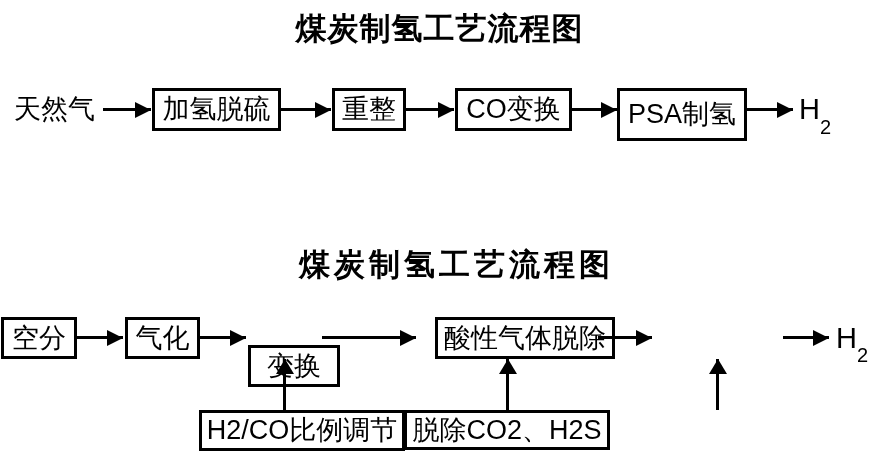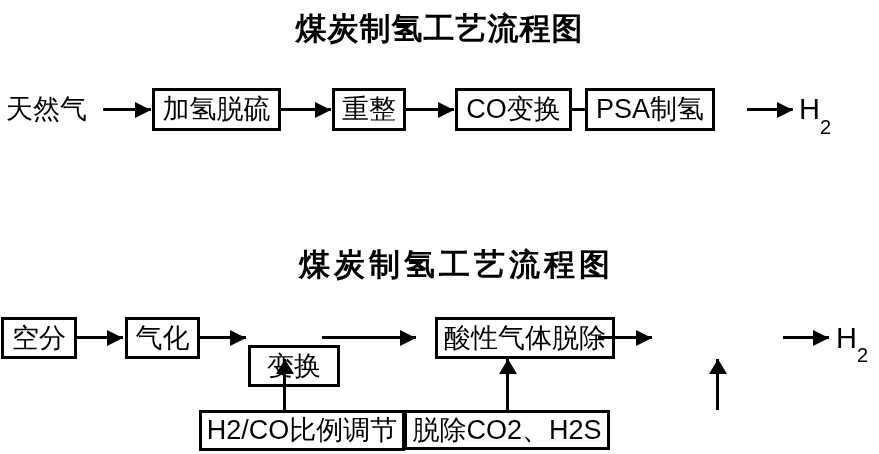--- a/index.html
+++ b/index.html
@@ -103,37 +103,37 @@
     border-right: 9px solid transparent;
   }
 </style>
 </head>
 <body>
 
 <div class="canvas">
 
   <div class="title title-1">煤炭制氢工艺流程图</div>
 
-  <div class="flow-label" style="left:6px; top:88px; height:43px;">天然气</div>
+  <div class="flow-label" style="left:14px; top:88px; height:43px;">天然气</div>
 
   <div class="harrow" style="left:103px; top:108px; width:48px;"></div>
 
   <div class="box" style="left:152px; top:88px; width:129px; height:43px;">加氢脱硫</div>
 
   <div class="harrow" style="left:281px; top:108px; width:50px;"></div>
 
   <div class="box" style="left:332px; top:88px; width:74px; height:43px;">重整</div>
 
   <div class="harrow" style="left:406px; top:108px; width:48px;"></div>
 
   <div class="box" style="left:455px; top:88px; width:117px; height:43px;">CO变换</div>
 
   <div class="harrow" style="left:572px; top:108px; width:45px;"></div>
 
-  <div class="box" style="left:585px; top:88px; width:130px; height:43px;">PSA制氢</div>
+  <div class="box" style="left:617px; top:88px; width:130px; height:53px;">PSA制氢</div>
 
   <div class="harrow" style="left:747px; top:108px; width:46px;"></div>
 
   <div class="h2-label" style="left:799px; top:88px; height:43px;">
     <span>H</span>
       <sub>2</sub>
   </div>
 
   <div class="title title-2">煤炭制氢工艺流程图</div>
 

